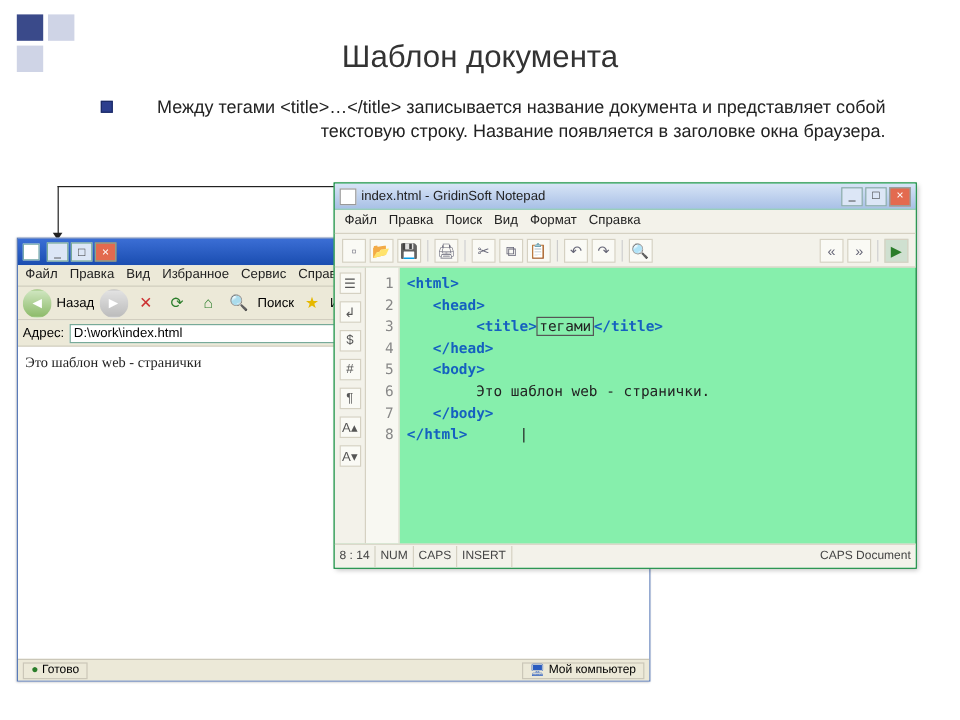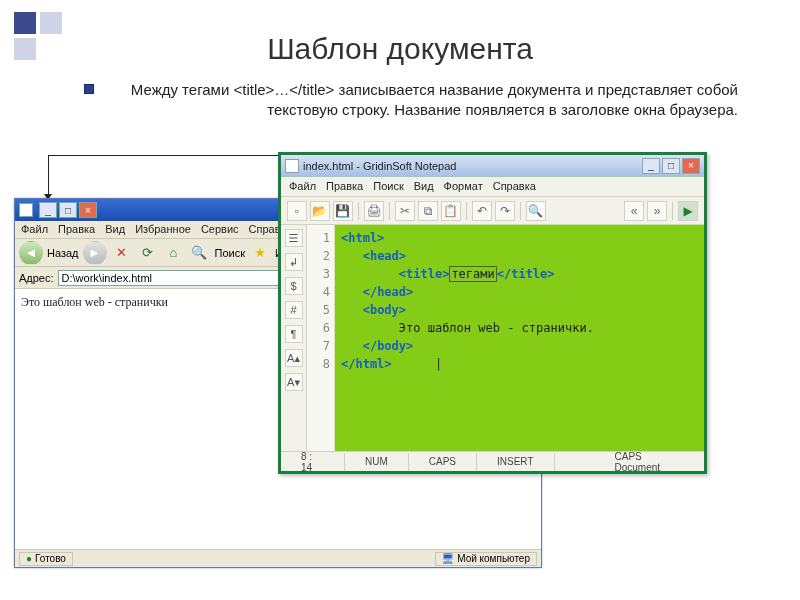--- a/index.html
+++ b/index.html
@@ -2,21 +2,21 @@
 <html><head>
 <meta charset="utf-8">
 <style>
   * { margin: 0; padding: 0; box-sizing: border-box; }
   body { font-family: Arial, sans-serif; width: 800px; height: 600px; background: #fff; position: relative; overflow: hidden; }
   .decor { position: absolute; top: 12px; left: 14px; }
   .decor .sq { position: absolute; width: 22px; height: 22px; background: #3a4a8a; }
   .decor .sq.a { left: 0; top: 0; }
   .decor .sq.b { left: 26px; top: 0; background: #cfd4e6; }
   .decor .sq.c { left: 0; top: 26px; background: #cfd4e6; }
-  .slide-title { position:absolute; top:32px; left:0; width:100%; text-align:center; font-size:30px; color:#333; }
+  .slide-title { position:absolute; top:32px; left:0; width:100%; text-align:center; font-size:26px; color:#333; }
   .body-text { position:absolute; top:80px; left:108px; width:630px; font-size:15px; color:#222; line-height:1.3;text-align:right; }
   .bullet { position:absolute; top:84px; left:84px; width:10px; height:10px; background:#2c3e8e; border:1px solid #1b2a66; }
   .conn-v { position:absolute; left:48px; top:155px; width:0; height:40px; border-left:1px solid #222; }
   .conn-h { position:absolute; left:48px; top:155px; width:340px; height:0; border-top:1px solid #222; }
   .arrow { position:absolute; left:44px; top:194px; width:0;height:0;border-left:4px solid transparent;border-right:4px solid transparent;border-top:6px solid #222; }
 
   
   .ie { position:absolute; left:14px; top:198px; width:528px; height:370px; border:1px solid #5a7bb8; background:#fff; box-shadow:0 0 2px rgba(0,0,0,0.3); font-size:11px; }
   .ie .titlebar { height:22px; background:linear-gradient(#3b6ed5,#1a4db0); color:#fff; display:flex; align-items:center; padding:0 4px; }
   .ie .titlebar .ico { width:14px;height:14px;background:#fff;border:1px solid #7aa; margin-right:4px; }
@@ -27,39 +27,39 @@
   .ie .toolbar { height:28px; background:#ece9d8; border-bottom:1px solid #cbc7b8; display:flex; align-items:center; gap:4px; padding:0 4px;}
   .ie .tbtn { width:22px;height:22px;border:1px solid transparent;display:flex;align-items:center;justify-content:center;font-size:13px; color:#2b6; }
   .ie .tbtn.round { border-radius:50%; background:linear-gradient(#cfe6c0,#8dbb6a); color:#fff; width:24px;height:24px; }
   .ie .addr { height:22px; background:#ece9d8; border-bottom:1px solid #cbc7b8; display:flex; align-items:center; padding:0 4px; gap:4px; }
   .ie .addr input { flex:1; height:16px; font-size:11px; border:1px solid #7a9; padding:0 3px; background:#fff; }
   .ie .content { position:absolute; top:90px; left:0; right:0; bottom:18px; background:#fff; padding:6px; font-family:"Times New Roman",serif; font-size:12px; color:#222; }
   .ie .status { position:absolute; bottom:0; left:0; right:0; height:18px; background:#ece9d8; border-top:1px solid #cbc7b8; display:flex; align-items:center; font-size:10px; padding:0 4px; gap:6px;}
   .ie .status .cell{border:1px solid #cbc7b8;padding:0 6px;height:14px;display:flex;align-items:center;}
 
   
-  .np { position:absolute; left:278px; top:152px; width:429px; height:322px; border:3px solid #15803d; background:#84cc16; box-shadow:2px 2px 4px rgba(0,0,0,0.25); font-size:11px; z-index:10; }
+  .np { position:absolute; left:278px; top:152px; width:486px; height:322px; border:1px solid #15803d; background:#86efac; box-shadow:2px 2px 4px rgba(0,0,0,0.25); font-size:11px; z-index:10; }
   .np .titlebar { height:22px; background:linear-gradient(#d7e4f6,#a8c0e6); color:#222; display:flex; align-items:center; padding:0 4px; border-bottom:1px solid #9cb; }
   .np .titlebar .ico{width:14px;height:14px;background:#fff;border:1px solid #999;margin-right:4px;}
   .np .titlebar .t { flex:1; font-size:11px; }
   .np .wbtn{width:18px;height:16px;background:#dce6f6;border:1px solid #8aa;margin-left:2px;display:flex;align-items:center;justify-content:center;font-size:10px;}
   .np .wbtn.close{background:#e36a4f;color:#fff;}
   .np .menubar{height:20px;background:#f3f2ea;border-bottom:1px solid #d5d1c2;display:flex;gap:10px;padding:3px 8px;color:#222;}
   .np .toolbar{height:28px;background:#f3f2ea;border-bottom:1px solid #d5d1c2;display:flex;align-items:center;gap:3px;padding:0 6px;}
   .np .tb{width:20px;height:20px;border:1px solid #d5d1c2;background:#fafaf5;display:flex;align-items:center;justify-content:center;font-size:12px;color:#667;}
   .np .tb.sep{width:0;border:none;border-left:1px solid #ccc;height:18px;margin:0 2px;}
   .np .editarea{position:absolute;top:70px;left:0;right:0;bottom:20px;display:flex;}
   .np .leftcol{width:26px;background:#f3f2ea;border-right:1px solid #d5d1c2;display:flex;flex-direction:column;align-items:center;gap:6px;padding-top:4px;font-size:11px;color:#555;}
   .np .leftcol .sbtn{width:18px;height:18px;border:1px solid #d5d1c2;background:#fafaf5;display:flex;align-items:center;justify-content:center;}
   .np .gutter{width:28px;background:#f8f8f2;border-right:1px solid #e0ddd0;text-align:right;padding:4px 4px 0 0;font-family:Consolas,monospace;font-size:12px;color:#888;line-height:18px;}
   .np .code{flex:1;padding:4px 6px;font-family:Consolas,monospace;font-size:12px;line-height:18px;white-space:pre;color:#222;position:relative;}
   .np .tag{color:#1560c0;font-weight:bold;}
   .np .hl{border:1px solid #555;padding:0 1px;}
   .np .status{position:absolute;bottom:0;left:0;right:0;height:20px;background:#f3f2ea;border-top:1px solid #d5d1c2;display:flex;align-items:center;font-size:10px;color:#444;}
-  .np .status .cell{border-right:1px solid #d5d1c2;padding:0 20px;height:18px;display:flex;align-items:center;}
+  .np .status .cell{border-right:1px solid #d5d1c2;padding:0 4px;height:18px;display:flex;align-items:center;}
 </style>
 </head>
 <body>
 
 <div class="decor">
   <div class="sq a"></div>
   <div class="sq b"></div>
   <div class="sq c"></div>
 </div>
 

